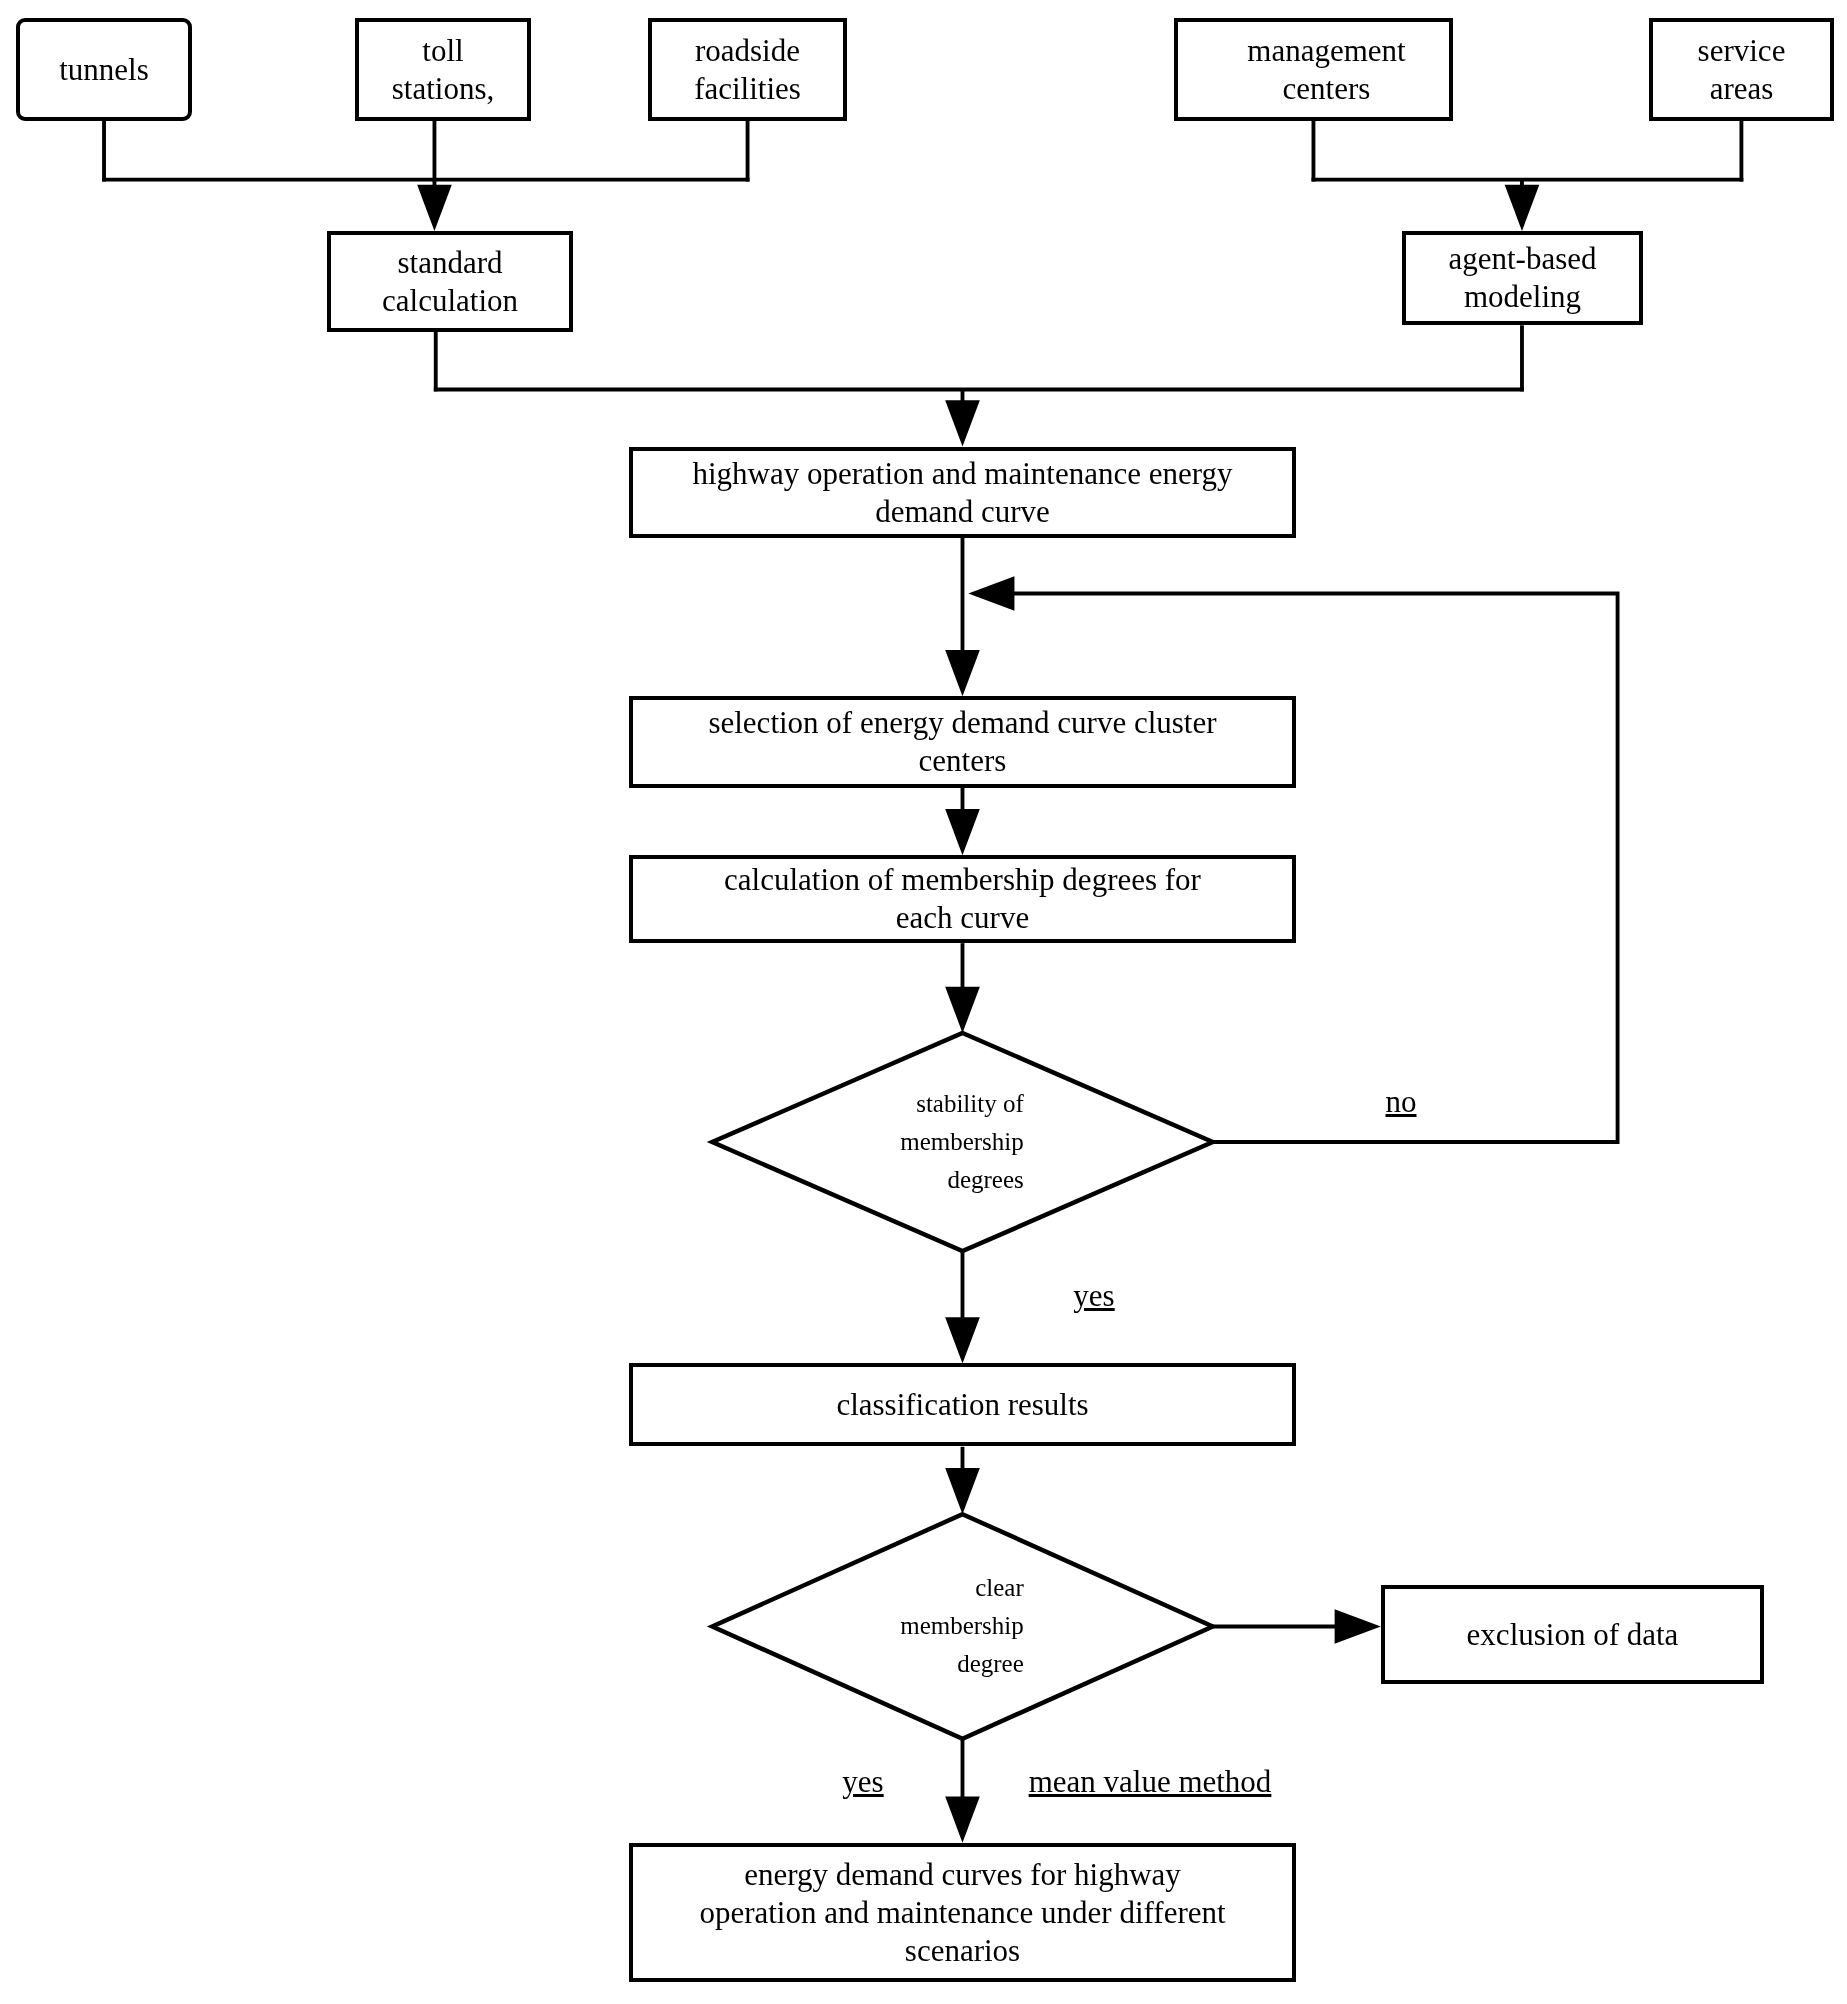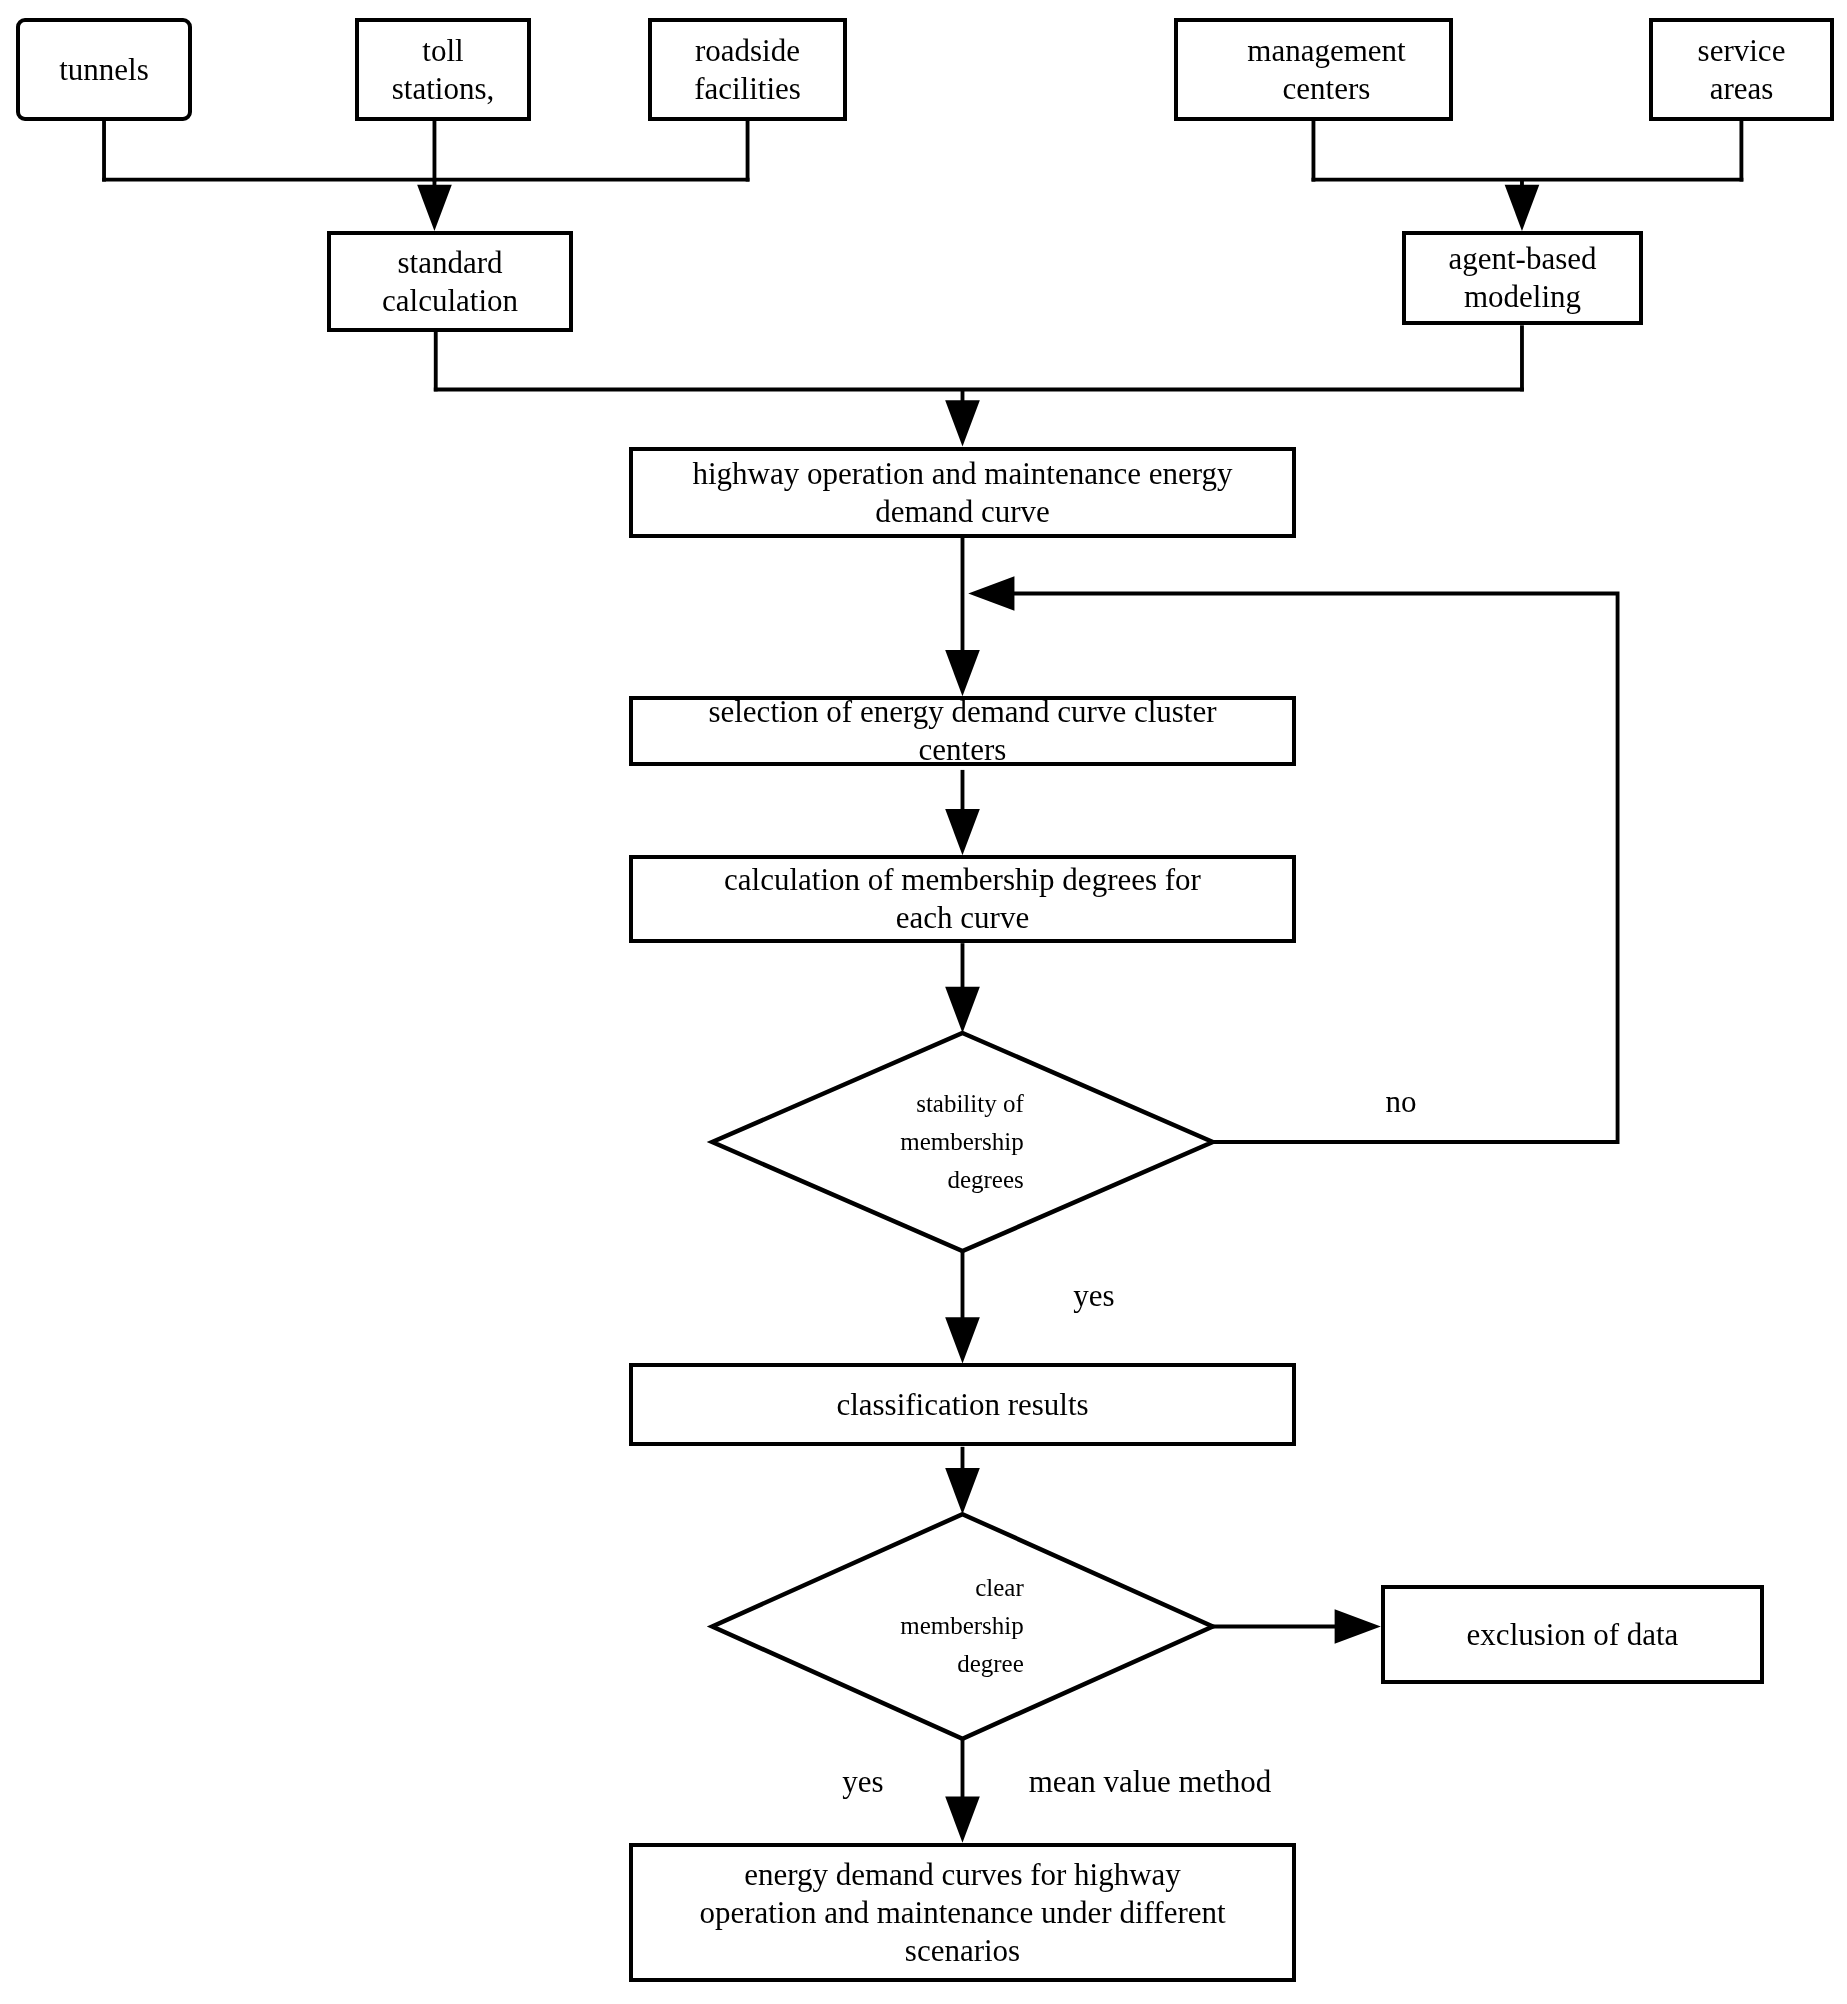--- a/index.html
+++ b/index.html
@@ -45,20 +45,21 @@
     font-size: 25px;
     line-height: 38px;
     white-space: pre-line;
   }
   .edge-label {
     position: absolute;
     transform: translate(-50%, -50%);
     font-size: 31px;
     line-height: 38px;
     white-space: nowrap;
+    text-decoration: underline;
   }
 </style>
 </head>
 <body>
 
 <div id="canvas">
 
   <svg id="connector-layer" viewBox="0 0 2880 3125" xmlns="http://www.w3.org/2000/svg">
     <g stroke="#000000" stroke-width="6" fill="none">
 
@@ -135,21 +136,21 @@
 calculation</span>
   </div>
   <div class="box" style="left:629px; top:447px; width:667px; height:91px;">
     <span class="node-label">highway operation and maintenance energy
 demand curve</span>
   </div>
   <div class="box" style="left:1402px; top:231px; width:241px; height:94px;">
     <span class="node-label">agent-based
 modeling</span>
   </div>
-  <div class="box" style="left:629px; top:696px; width:667px; height:70px;">
+  <div class="box" style="left:629px; top:696px; width:667px; height:92px;">
     <span class="node-label">selection of energy demand curve cluster
 centers</span>
   </div>
   <div class="box" style="left:629px; top:855px; width:667px; height:88px;">
     <span class="node-label">calculation of membership degrees for
 each curve</span>
   </div>
   <div class="box" style="left:629px; top:1363px; width:667px; height:83px;">
     <span class="node-label">classification results</span>
   </div>

